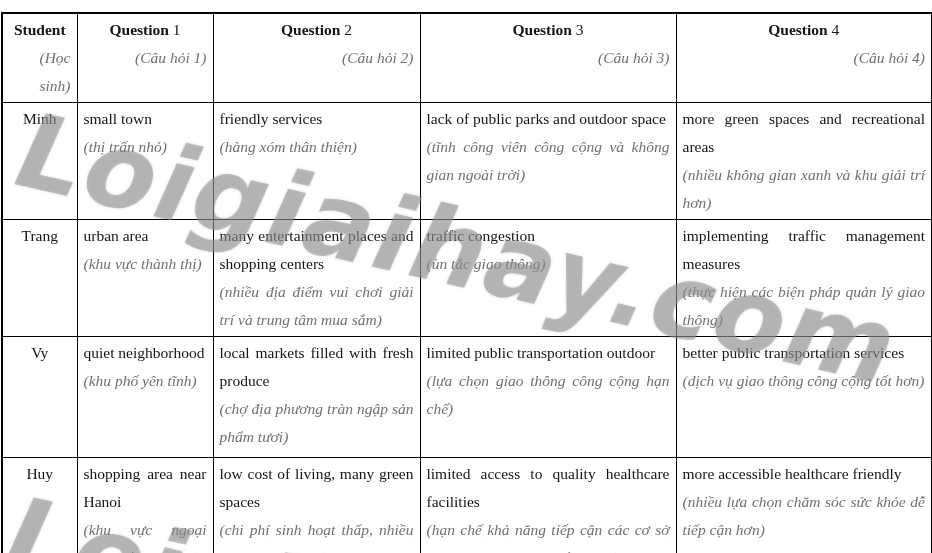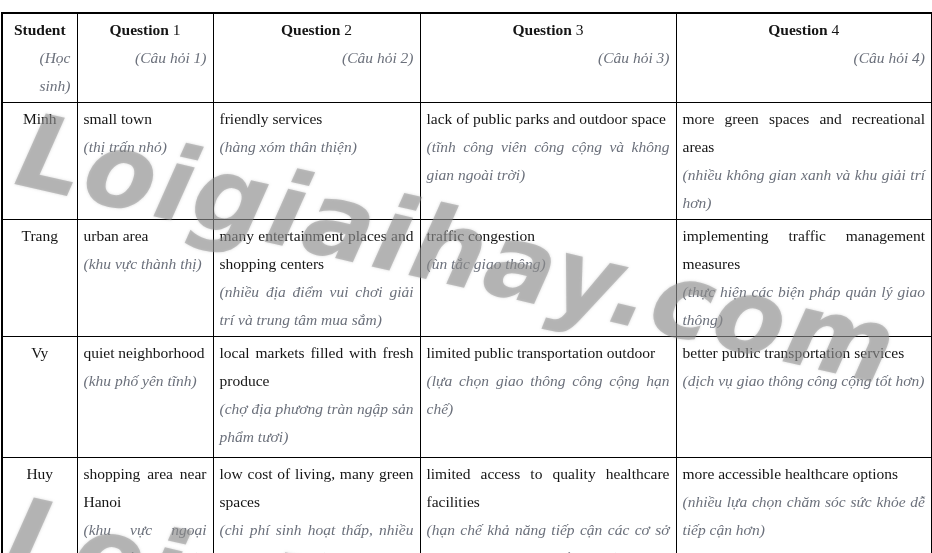--- a/index.html
+++ b/index.html
@@ -182,21 +182,21 @@
         </td>
         <td class="ans">
           <span class="en">low cost of living, many green spaces</span>
           <span class="vi">(chi phí sinh hoạt thấp, nhiều không gian xanh)</span>
         </td>
         <td class="ans">
           <span class="en">limited access to quality healthcare facilities</span>
           <span class="vi">(hạn chế khả năng tiếp cận các cơ sở chăm sóc sức khỏe chất lượng)</span>
         </td>
         <td class="ans">
-          <span class="en">more accessible healthcare options</span>
+          <span class="en">more accessible healthcare friendly</span>
           <span class="vi">(nhiều lựa chọn chăm sóc sức khỏe dễ tiếp cận hơn)</span>
         </td>
       </tr>
 
     </tbody>
   </table>
 
   <div class="watermark wm-main">Loigiaihay.com</div>
   <div class="watermark wm-bottom">Loigiaihay.com</div>
 

